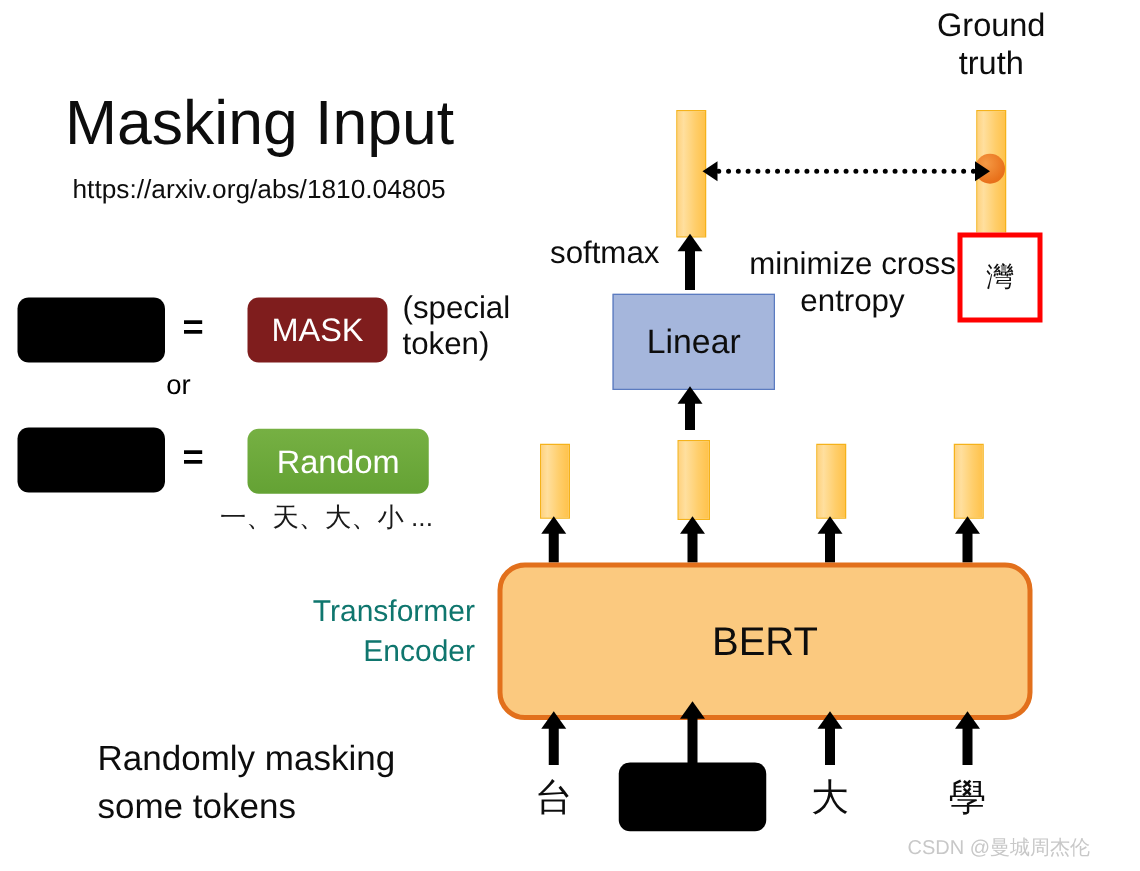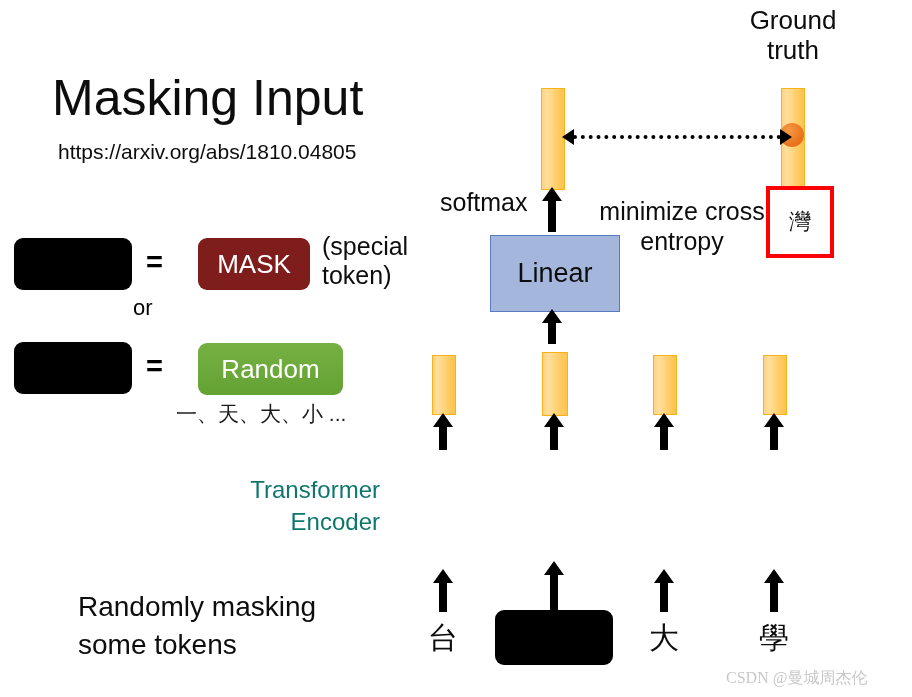--- a/index.html
+++ b/index.html
@@ -58,21 +58,21 @@
   .randomly{
     left:78px;top:588px;width:320px;
     font-size:28px;line-height:1.36;color:#0d0d0d;
   }
   .tok{
     font-size:30px;color:#0d0d0d;width:40px;text-align:center;
     font-family:"DejaVu Sans","Liberation Sans",sans-serif;
   }
   .watermark{
     left:726px;top:668px;font-size:16px;color:#c8c8c8;white-space:nowrap;
-    font-family:Liberation Serif, serif;
+    font-family:Liberation Sans, sans-serif;
   }
 
   
   .blackbox{background:#000000;border-radius:9px;}
   .maskbtn{
     background:#7f1d1d;border-radius:9px;
     color:#ffffff;font-size:26px;
     display:flex;align-items:center;justify-content:center;
   }
   .randbtn{
@@ -187,20 +187,23 @@
   <div class="abs uparrow" style="left:439px;top:426px;height:24px;"></div>
   <div class="abs uparrow" style="left:550px;top:426px;height:24px;"></div>
   <div class="abs uparrow" style="left:660px;top:426px;height:24px;"></div>
   <div class="abs uparrow" style="left:770px;top:426px;height:24px;"></div>
 
   <div class="abs transformer">
     <div>Transformer</div>
     <div>Encoder</div>
   </div>
 
+  <div class="abs bertbox" style="left:398px;top:450px;width:420px;height:118px;">
+    <span>BERT</span>
+  </div>
 
   <div class="abs uparrow" style="left:439px;top:582px;height:30px;"></div>
   <div class="abs uparrow" style="left:550px;top:574px;height:38px;"></div>
   <div class="abs uparrow" style="left:660px;top:582px;height:30px;"></div>
   <div class="abs uparrow" style="left:770px;top:582px;height:30px;"></div>
 
   <div class="abs tok" style="left:423px;top:618px;">台</div>
   <div class="abs blackbox" style="left:495px;top:610px;width:118px;height:55px;"></div>
   <div class="abs tok" style="left:644px;top:618px;">大</div>
   <div class="abs tok" style="left:754px;top:618px;">學</div>

